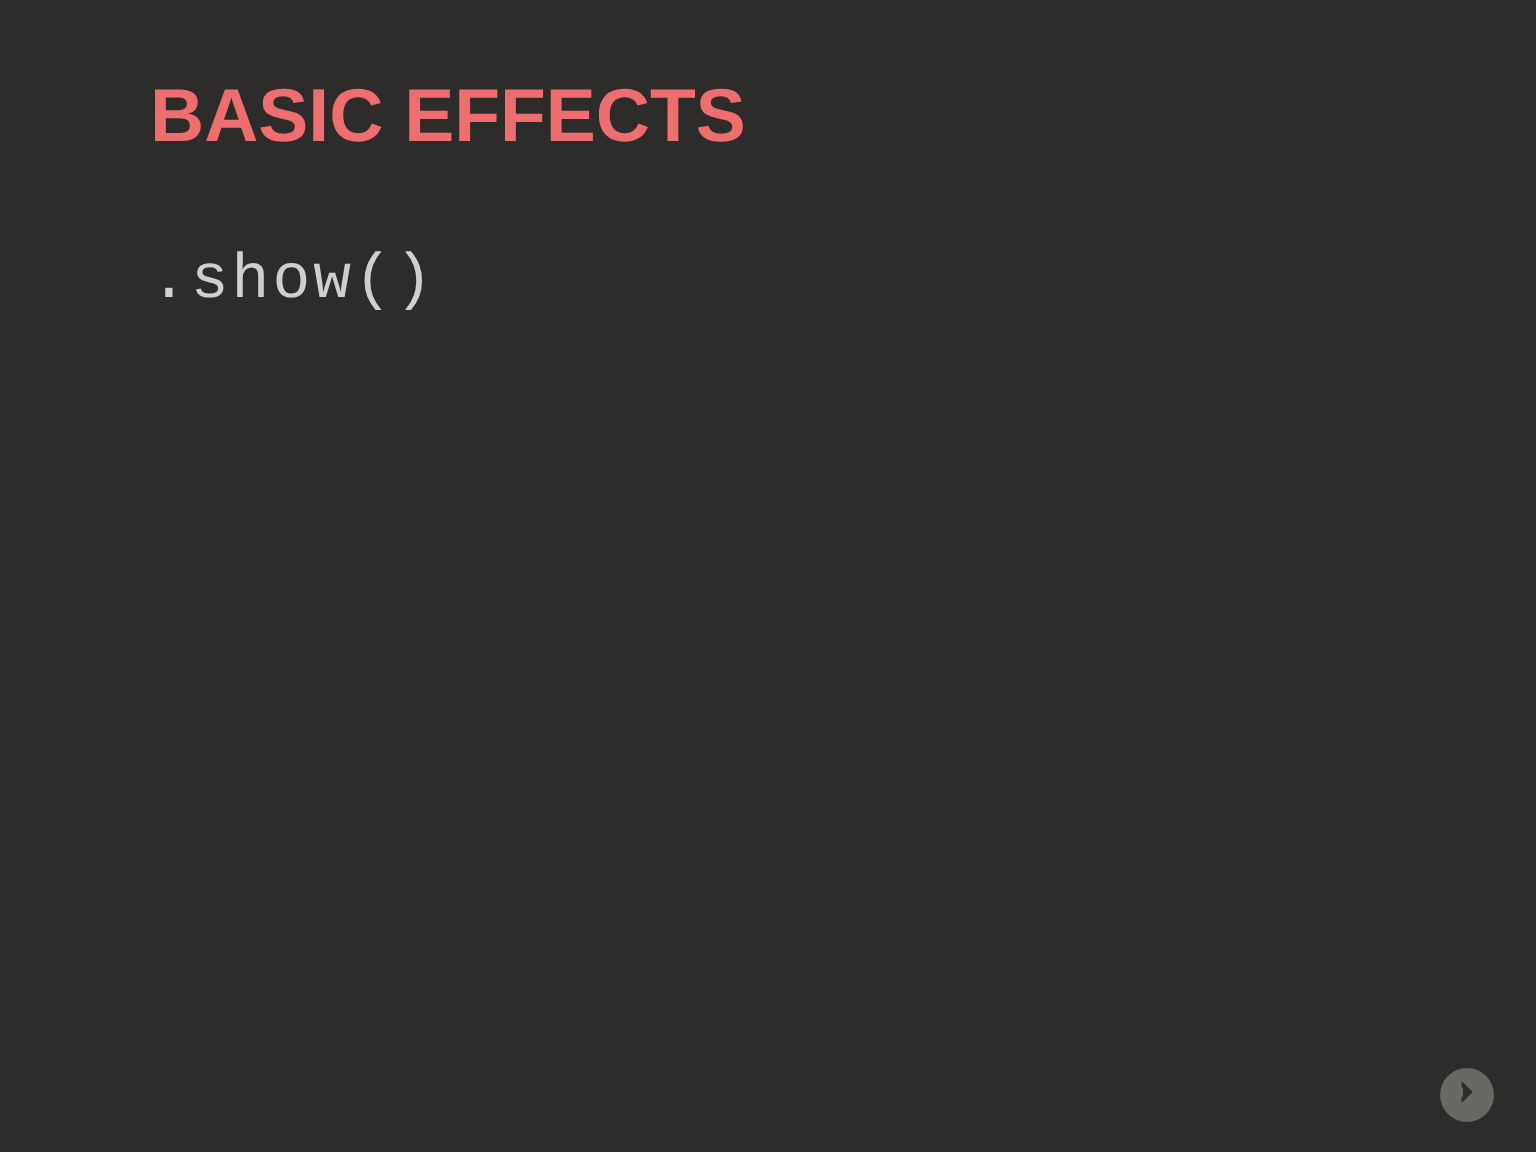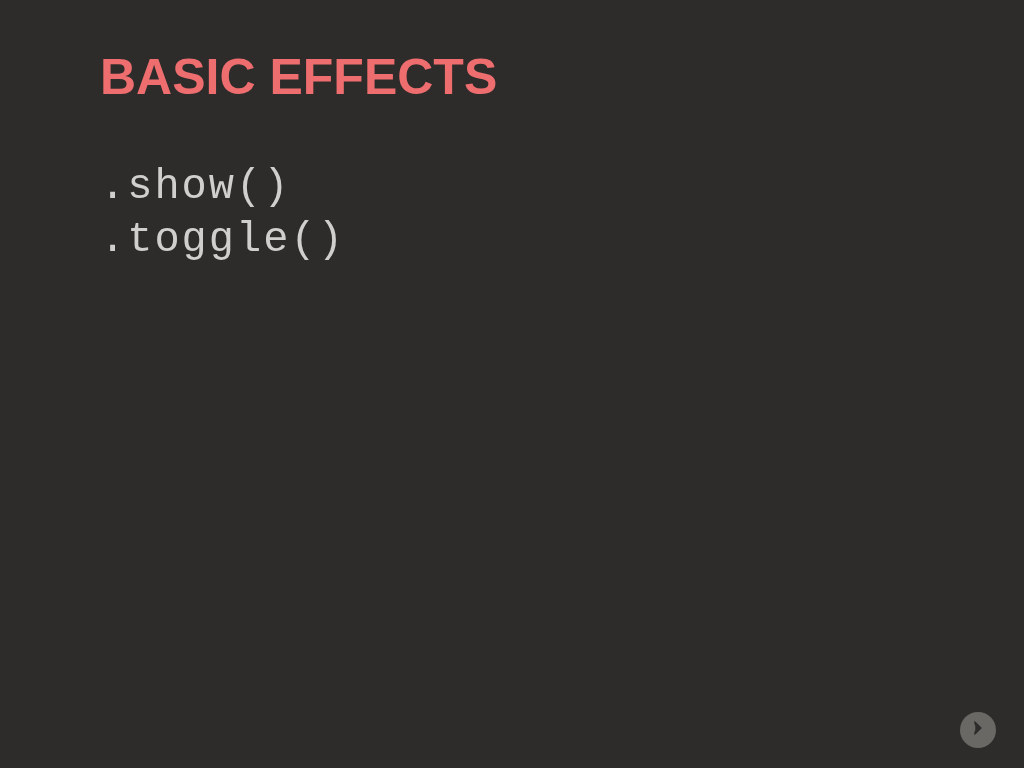--- a/index.html
+++ b/index.html
@@ -56,21 +56,20 @@
       fill: #2e2c2a;
     }
   </style>
 </head>
 <body>
 
 <div class="slide">
   <h1 class="title">BASIC EFFECTS</h1>
   <div class="code-list">
     <span class="code-line">.show()</span>
-    <span class="code-line">.toggle()</span>
   </div>
 </div>
 
 <div class="next-arrow">
   <span>
     <svg viewBox="0 0 24 24">
       <path d="M8 4 L16 12 L8 20 L8 16 L12 12 L8 8 Z" fill="#2e2c2a"></path>
       <path d="M9 5 L16 12 L9 19 L9 5 Z"></path>
     </svg>
   </span>

